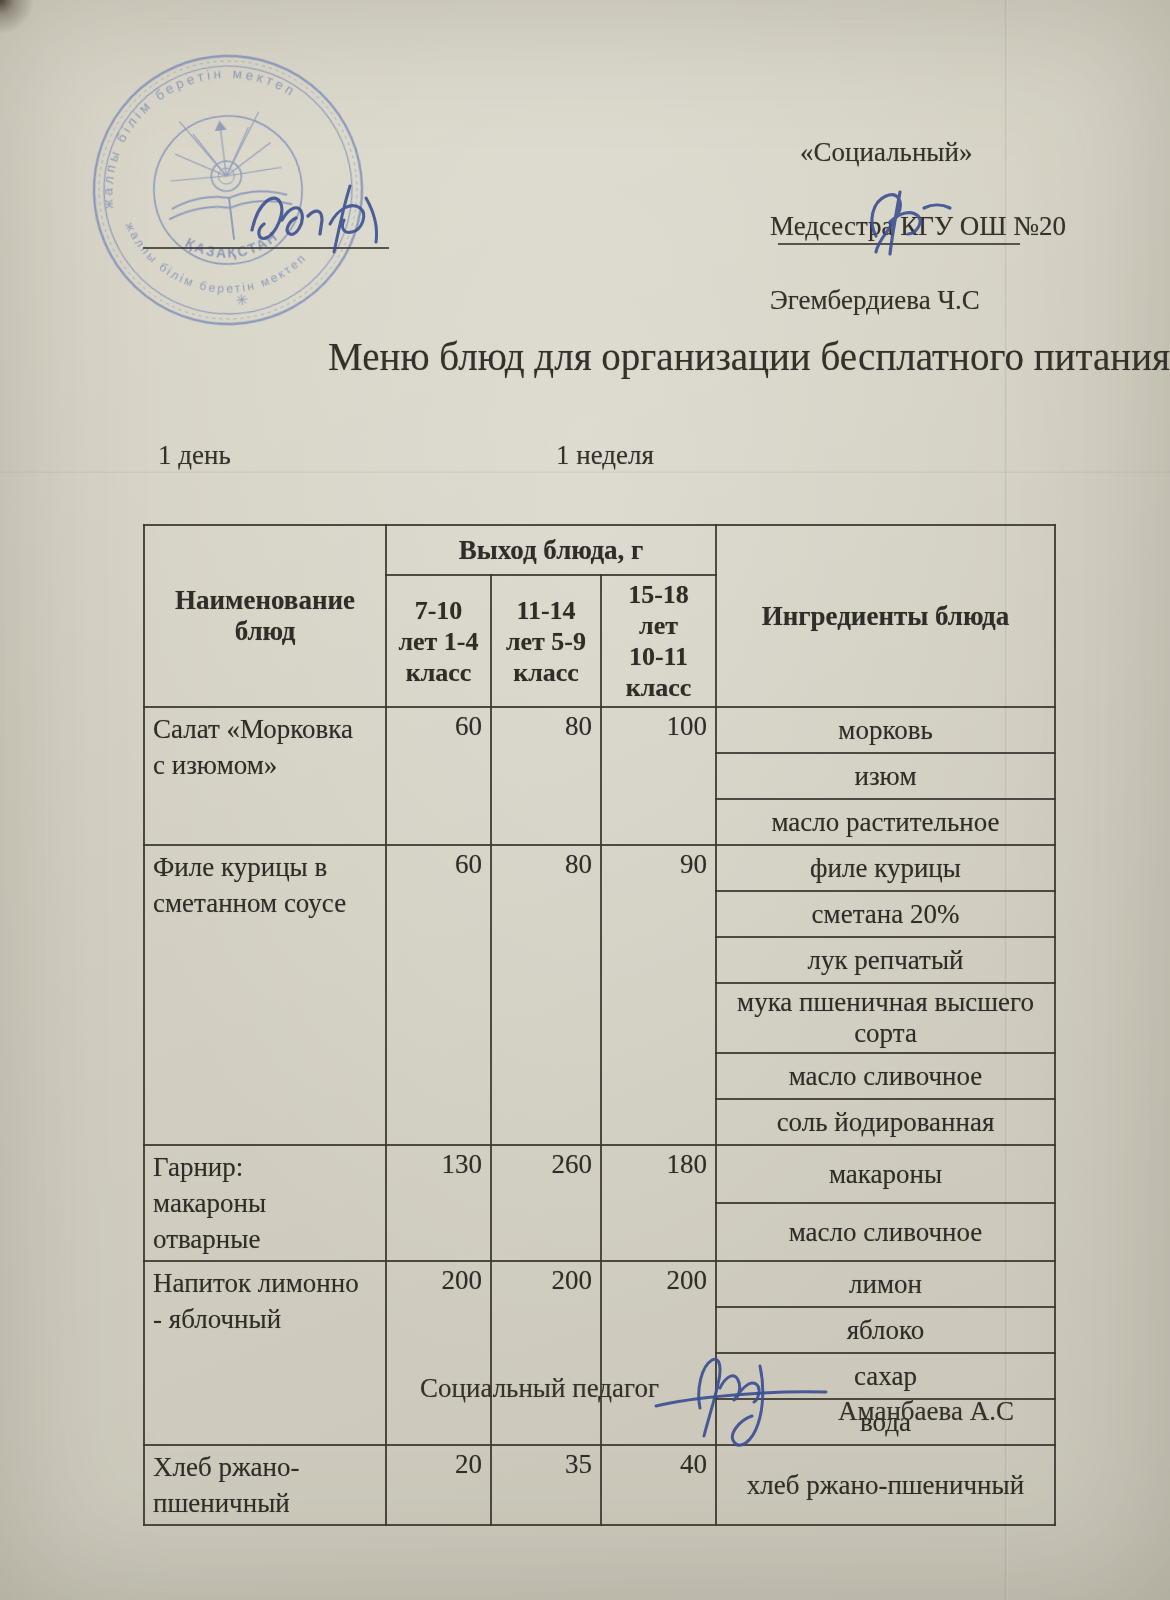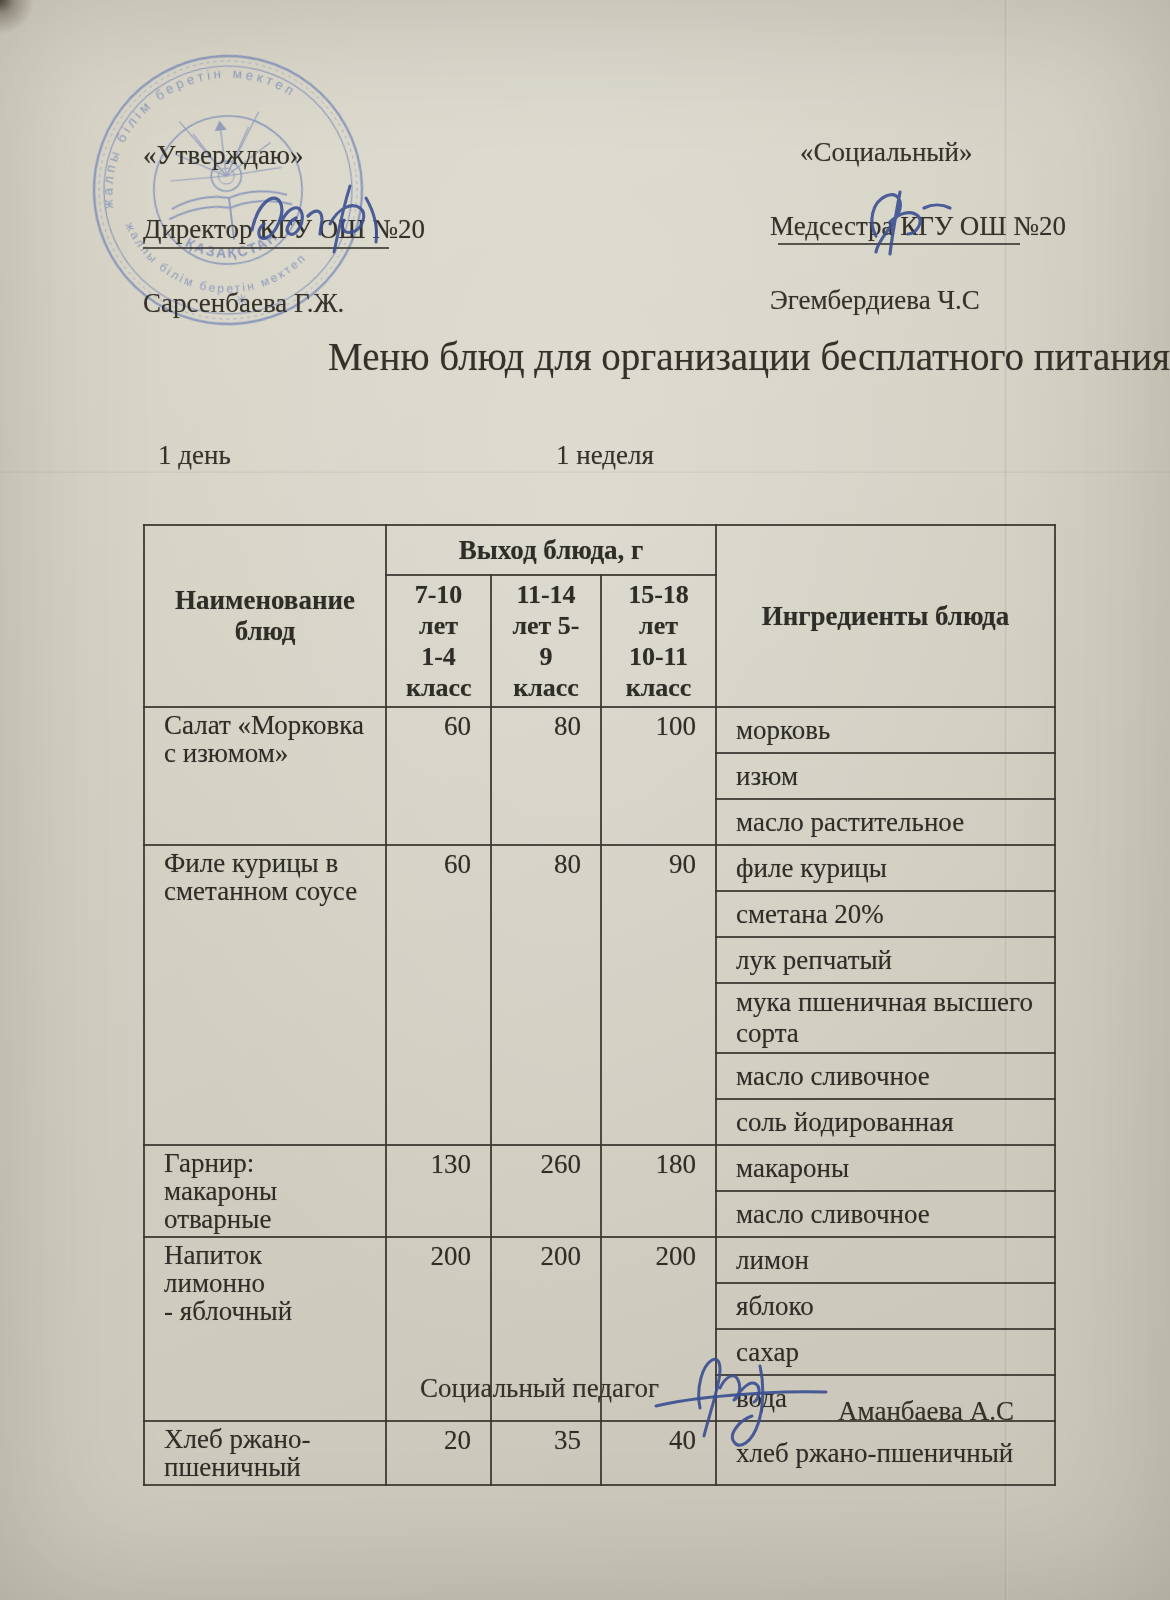--- a/index.html
+++ b/index.html
@@ -44,28 +44,28 @@
     font-size:27px;color:#2f2d27;
     text-shadow:0 0 1px rgba(70,66,56,.4);
   }
   table.menu col.c-name{width:242px;}
   table.menu col.c-a1{width:105px;}
   table.menu col.c-a2{width:110px;}
   table.menu col.c-a3{width:115px;}
   table.menu col.c-ing{width:339px;}
   table.menu th, table.menu td{
     border:2px solid rgba(58,55,48,.88);
-    padding:3px 19px;
+    padding:3px 8px;
   }
   table.menu th{font-weight:bold;text-align:center;vertical-align:middle;white-space:pre-line;}
   th.output-hdr{height:42px;}
   tr.age-row th{height:116px;font-size:26px;line-height:31px;}
-  td.dish-name{vertical-align:top;text-align:left;white-space:pre-line;line-height:28px;padding-top:6px;}
+  td.dish-name{vertical-align:top;text-align:left;white-space:pre-line;line-height:36px;padding-top:6px;}
   td.portion{vertical-align:top;text-align:right;padding-top:6px;}
-  td.ingredient{height:38px;vertical-align:middle;text-align:left;padding-left:14px;}
+  td.ingredient{height:38px;vertical-align:middle;text-align:center;padding-left:14px;}
   
   .footer-text{font-size:27px;color:#34322b;text-shadow:0 0 1px rgba(70,66,56,.45);}
   .stamp-wrap{opacity:.88;transform:rotate(-7deg);}
   svg .ink{stroke:#3c5092;fill:none;stroke-linecap:round;stroke-linejoin:round;}
 </style>
 </head>
 <body>
 
 <div class="photo">
 
@@ -113,25 +113,20 @@
           <textPath href="#arcBottom">жалпы білім беретін мектеп</textPath>
         </text>
         <text font-size="14" font-weight="bold" letter-spacing="2">
           <textPath href="#arcBand">ҚАЗАҚСТАН</textPath>
         </text>
         <text x="140" y="262" font-size="15">✳</text>
       </g>
     </svg>
   </div>
 
-  <div class="abs typed" style="left:143px;top:100px;">
-    <div>«Утверждаю»</div>
-    <div>Директор КГУ ОШ №20</div>
-    <div>Сарсенбаева Г.Ж.</div>
-  </div>
   <div class="sign-line" style="left:143px;top:247px;width:246px;"></div>
   <div class="abs" style="left:238px;top:168px;">
     <svg width="200" height="100" viewBox="0 0 200 100">
       <path class="ink" stroke-width="3.2" opacity=".9" d="M14,62 C20,34 36,24 42,34 C48,44 38,66 28,70 C20,73 18,62 26,56
            M44,52 C52,38 62,36 64,46 C66,56 58,68 52,66 C46,64 50,54 58,50
            M70,48 C78,40 84,42 84,52 L82,66"></path>
       <path class="ink" stroke-width="3" opacity=".9" d="M112,18 C104,44 100,66 96,84 M92,56 C100,40 114,34 122,40 C130,46 124,62 114,64 C106,66 102,60 106,52
            M128,30 C136,44 140,60 138,74"></path>
     </svg>
   </div>

